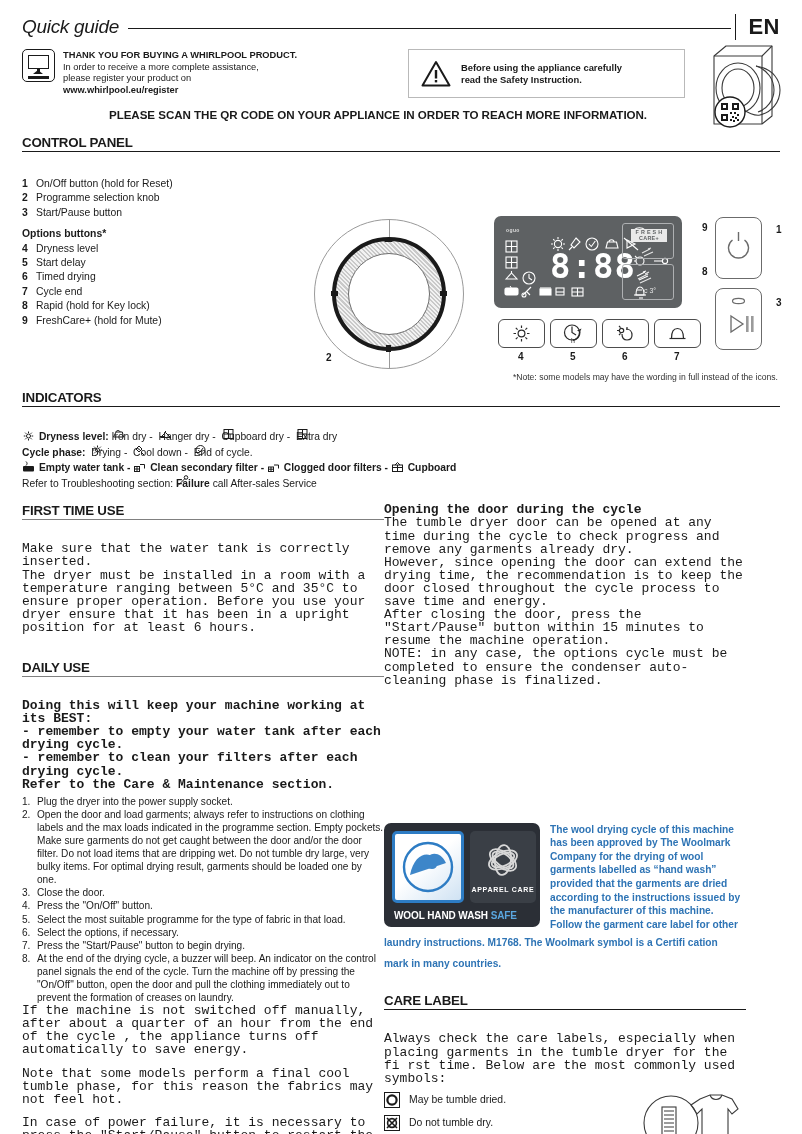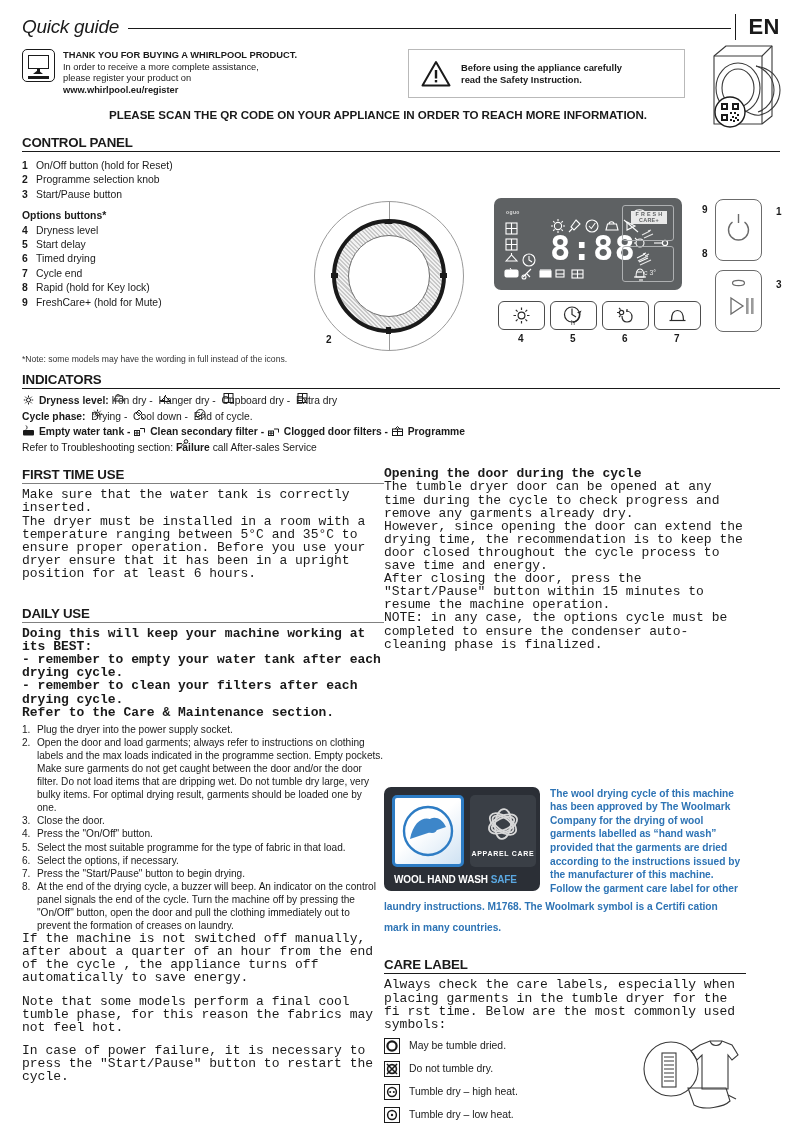--- a/index.html
+++ b/index.html
@@ -57,21 +57,21 @@
   .qr-badge { position: absolute; right: 56px; top: 96px; width: 32px; height: 32px; }
 
   .scanline {
     text-align: center; font-weight: bold; font-size: 11.6px; margin-top: 10px;
     padding-right: 46px; letter-spacing: -.05px;
   }
 
   
   .sec-head {
     font-weight: bold; font-size: 13.3px; letter-spacing: -.2px;
-    border-bottom: 1.6px solid #1a1a1a; padding-bottom: 1px; margin-bottom: 4px;
+    border-bottom: 1.6px solid #1a1a1a; padding-bottom: 1px; margin-bottom: 22px;
   }
   .sec-head.thin { border-bottom: 1px solid #808080; }
 
   
   #control-panel { margin-top: 14px; }
   .cp-body { position: relative; height: 196px; }
   .cp-list { font-size: 10.4px; line-height: 14.4px; padding-top: 3px; }
   .cp-list .row { display: flex; }
   .cp-list .num { font-weight: bold; width: 14px; flex: 0 0 14px; }
   .cp-list .opt-head { font-weight: bold; margin-top: 7px; }
@@ -120,21 +120,21 @@
     position: absolute; width: 47px; height: 29px; border: 1.2px solid #4d4d4d;
     border-radius: 6px; background: #fff;
   }
   .obtn-lbl { position: absolute; font-weight: bold; font-size: 10px; }
 
   .rbtn {
     position: absolute; right: 18px; width: 47px; height: 62px;
     border: 1.2px solid #6b6b6b; border-radius: 8px; background: #fff;
   }
   .note-models {
-    font-size: 8.6px; margin-top: 2px; padding-right: 2px; color:#333;
+    text-align: right; font-size: 8.6px; margin-top: 2px; padding-right: 2px; color:#333;
   }
 
   
   #indicators { margin-top: 8px; }
   .ind-row { font-size: 10.3px; line-height: 15.6px; white-space: nowrap; }
   .ind-row b { font-weight: bold; }
   .ind-ico { display: inline-block; vertical-align: -2px; width: 13px; height: 12px; margin-right: 1px; }
   .ov { position: relative; display: inline-block; }
   .ov > .ind-ico { position: absolute; left: 0; top: -1px; margin: 0; }
 
@@ -588,21 +588,21 @@
           </g>
       </svg>
       <b>Clogged door filters -</b>
       <svg class="ind-ico" viewBox="0 0 13 12">
         <g stroke="#1a1a1a" stroke-width="1" fill="none">
             <rect x="1.5" y="4" width="10" height="6.5"></rect>
             <path d="M1.5 6.5h10M6.5 4v6.5"></path>
             <path d="M4 4 L6.5 1.5 L9 4"></path>
           </g>
       </svg>
-      <b>Programme</b>
+      <b>Cupboard</b>
     </div>
 
     <div class="ind-row">
       <span>Refer to Troubleshooting section:</span>
       <span class="ov">
         <svg class="ind-ico" viewBox="0 0 13 12">
           <g stroke="#1a1a1a" stroke-width="1" fill="none">
               <path d="M2 10.5 L9 3.5"></path>
               <circle cx="10" cy="2.5" r="1.8"></circle>
             </g>

